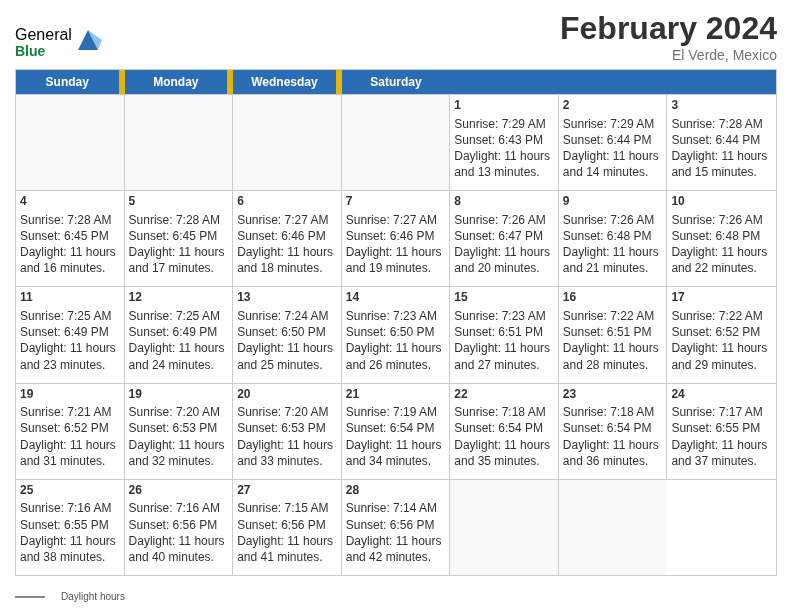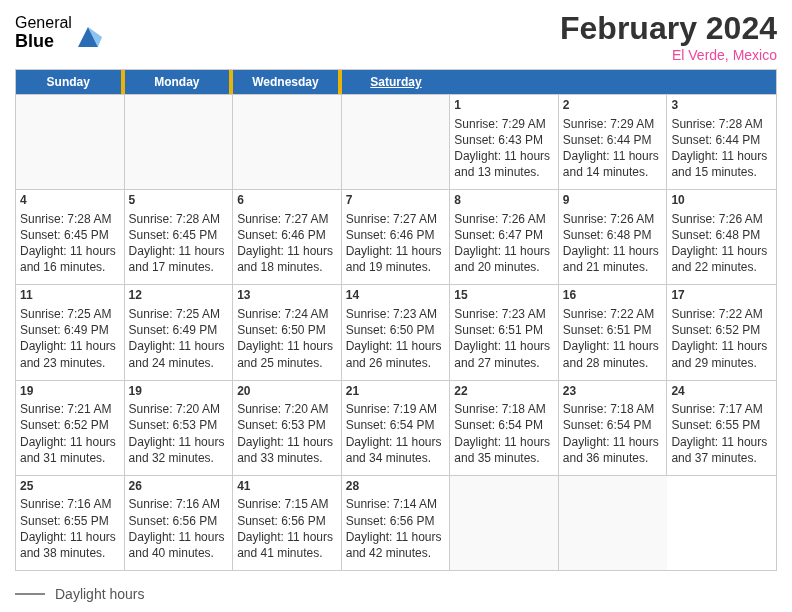--- a/index.html
+++ b/index.html
@@ -18,22 +18,22 @@
       flex-direction: column;
     }
     .header {
       display: flex;
       justify-content: space-between;
       align-items: flex-start;
       margin-bottom: 6px;
     }
     .logo {
       display: flex;
-      align-items: flex-end;
-      margin-top: 4px;
+      align-items: center;
+      margin-top: 16px;
     }
     .logo-text {
       display: flex;
       flex-direction: column;
       line-height: 1.1;
     }
     .logo-icon {
       width: 28px;
       height: 28px;
       margin-left: 2px;
@@ -42,44 +42,43 @@
     .title-block {
       text-align: right;
     }
     .month-title {
       font-size: 32px;
       font-weight: bold;
       color: #333;
     }
     .location {
       font-size: 14px;
-      color: #ec4899;
+      color: #737373;
     }
     .calendar {
       flex: 1;
       display: flex;
       flex-direction: column;
       border: 1px solid #ccc;
     }
     .cal-header {
       display: grid;
       grid-template-columns: repeat(7, 1fr);
       background: #2a6db5;
     }
     .cal-header-cell {
       color: #fff;
       font-size: 12px;
       font-weight: bold;
       padding: 5px 4px;
       text-align: center;
-      border-right: 4px solid #eab308;
+      border-right: 6px solid #eab308;
     }
     .cal-header-cell:last-child {
       border-right: none;
-      text-decoration: underline;
     }
     .cal-body {
       flex: 1;
       display: flex;
       flex-direction: column;
     }
     .cal-row {
       display: grid;
       grid-template-columns: repeat(7, 1fr);
       flex: 1;
@@ -106,42 +105,42 @@
       color: #333;
       margin-bottom: 2px;
     }
     .day-info {
       font-size: 12px;
       color: #333;
       line-height: 1.35;
     }
     .footer-note {
       margin-top: 15px;
-      font-size: 14px;
+      font-size: 10px;
       color: #555;
       display: flex;
       align-items: center;
-      gap: 10px;
+      gap: 16px;
     }
     .footer-line {
       width: 30px;
       height: 2px;
       background: #888;
       display: inline-block;
     }
   </style>
 </head>
 <body>
 
 <div class="page">
   <div class="header">
     <div class="logo">
       <div class="logo-text">
         <span>General</span>
-        <span style="color:#000000;font-size:18px;font-weight:bold;">Blue</span>
+        <span style="color:#15803d;font-size:14px;font-weight:bold;">Blue</span>
       </div>
       <svg class="logo-icon" viewBox="0 0 28 28" xmlns="http://www.w3.org/2000/svg">
         <polygon points="4,24 14,4 24,24" fill="#2a6db5"></polygon>
         <polygon points="14,4 24,24 28,14" fill="#5aabea" opacity="0.7"></polygon>
       </svg>
     </div>
     <div class="title-block">
       <div class="month-title">February 2024</div>
       <div class="location">El Verde, Mexico</div>
     </div>
@@ -266,21 +265,21 @@
         <div class="cal-row">
           <div class="cal-cell">
             <div class="day-num">25</div>
             <div class="day-info">Sunrise: 7:16 AM<br>Sunset: 6:55 PM<br>Daylight: 11 hours and 38 minutes.</div>
           </div>
           <div class="cal-cell">
             <div class="day-num">26</div>
             <div class="day-info">Sunrise: 7:16 AM<br>Sunset: 6:56 PM<br>Daylight: 11 hours and 40 minutes.</div>
           </div>
           <div class="cal-cell">
-            <div class="day-num">41</div>
+            <div class="day-num">27</div>
             <div class="day-info">Sunrise: 7:15 AM<br>Sunset: 6:56 PM<br>Daylight: 11 hours and 41 minutes.</div>
           </div>
           <div class="cal-cell">
             <div class="day-num">28</div>
             <div class="day-info">Sunrise: 7:14 AM<br>Sunset: 6:56 PM<br>Daylight: 11 hours and 42 minutes.</div>
           </div>
           <div class="cal-cell empty"></div>
           <div class="cal-cell empty"></div>
         </div>
       </div>

